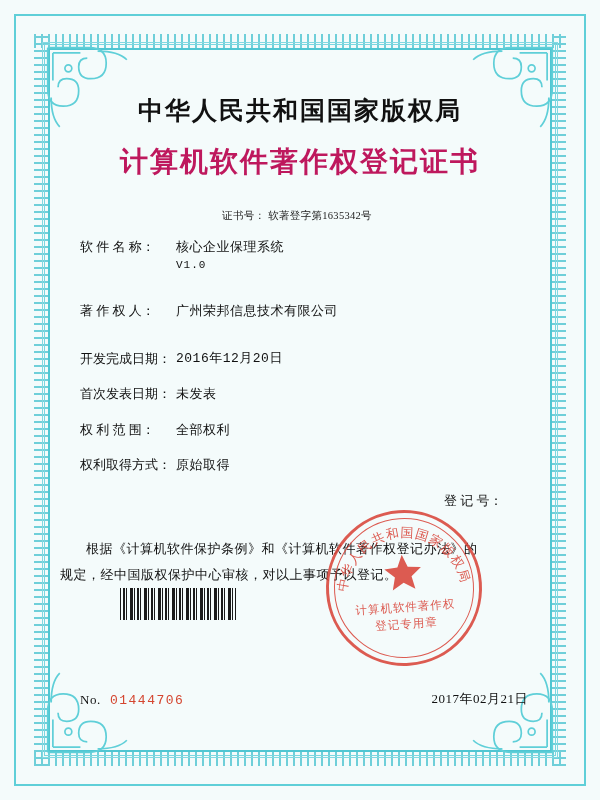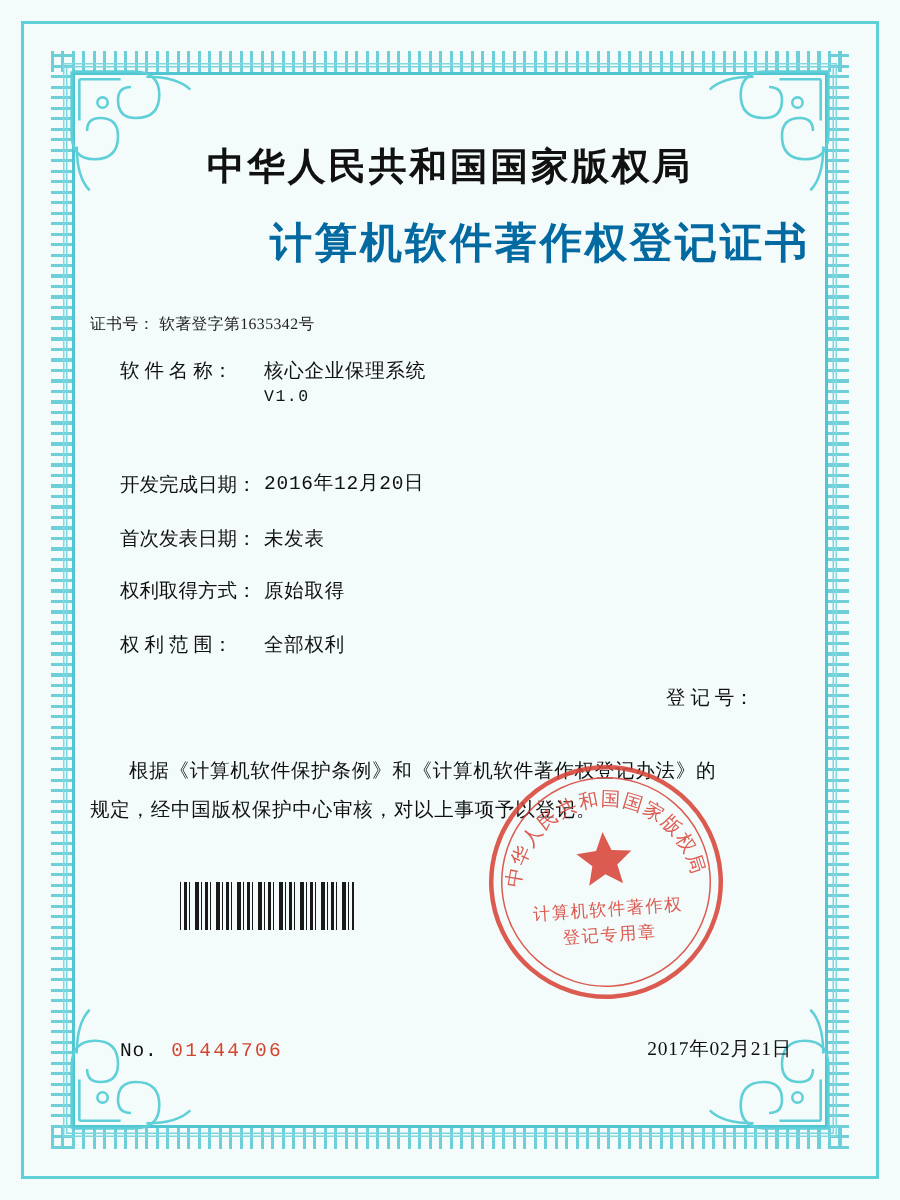--- a/index.html
+++ b/index.html
@@ -78,29 +78,29 @@
   .title-main {
     text-align: center;
     font-size: 25px;
     letter-spacing: 2px;
     color: #111;
     margin-top: 32px;
     font-family: "Liberation Serif", serif;
     font-weight: 700;
   }
   .title-sub {
-    text-align: right;
+    text-align: center;
     font-size: 28px;
     letter-spacing: 2px;
-    color: #0369a1;
+    color: #be185d;
     margin-top: 16px;
     font-weight: 700;
   }
   .cert-no {
-    text-align: left;
+    text-align: center;
     font-size: 10.5px;
     color: #222;
     margin-top: 28px;
     padding-right: 6px;
     letter-spacing: .3px;
   }
   .fields {
     margin-top: 14px;
     padding-left: 20px;
   }
@@ -169,21 +169,21 @@
     align-items: flex-end;
     font-size: 13px;
     color: #111;
   }
   .serial {
     color: #d4452f;
     font-family: "Liberation Mono", monospace;
     letter-spacing: 1.5px;
     font-size: 13px;
   }
-  .serial .prefix { color: #111; font-family: Liberation Mono, monospace; letter-spacing: .5px; }
+  .serial .prefix { color: #111; font-family: Liberation Serif, serif; letter-spacing: .5px; }
   .issue-date { letter-spacing: .5px; }
 
   
   .seal {
     position: absolute;
     right: 58px;
     bottom: 72px;
     width: 150px;
     height: 150px;
     border-radius: 50%;
@@ -290,41 +290,45 @@
       <div class="field-row">
         <div class="field-label tight">软 件 名 称：</div>
         <div class="field-value">
           <span>核心企业保理系统</span>
           <span class="line2">V1.0</span>
         </div>
       </div>
 
       <div class="gap-big"></div>
 
+      <div class="field-row">
+        <div class="field-label tight">著 作 权 人：</div>
+        <div class="field-value">广州荣邦信息技术有限公司</div>
+      </div>
 
       <div class="gap-big"></div>
 
       <div class="field-row">
         <div class="field-label tight">开发完成日期：</div>
         <div class="field-value mono">2016年12月20日</div>
       </div>
 
       <div class="field-row">
         <div class="field-label tight">首次发表日期：</div>
         <div class="field-value">未发表</div>
       </div>
 
       <div class="field-row">
+        <div class="field-label tight">权 利 范 围：</div>
+        <div class="field-value">全部权利</div>
+      </div>
+
+      <div class="field-row">
         <div class="field-label tight">权利取得方式：</div>
         <div class="field-value">原始取得</div>
-      </div>
-
-      <div class="field-row">
-        <div class="field-label tight">权 利 范 围：</div>
-        <div class="field-value">全部权利</div>
       </div>
 
       <div class="field-row">
         <div class="field-label tight">登 记 号：</div>
       </div>
 
     </div>
 
     <div class="paragraph">
       <span class="p1">根据《计算机软件保护条例》和《计算机软件著作权登记办法》的</span>

